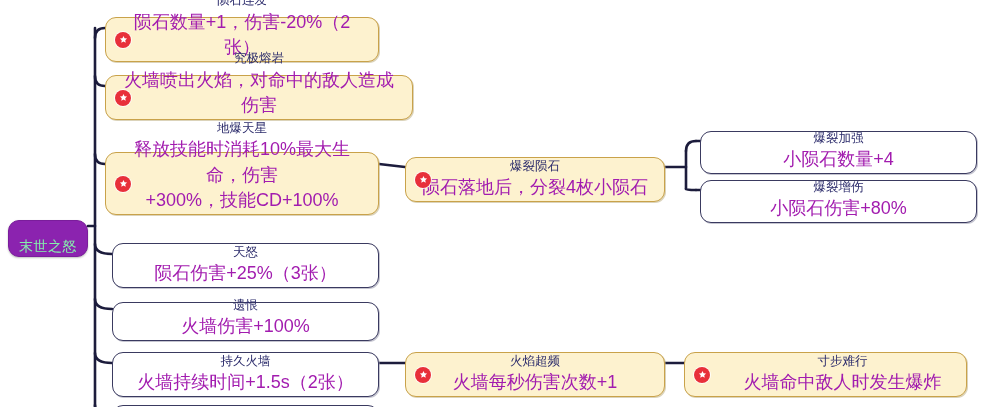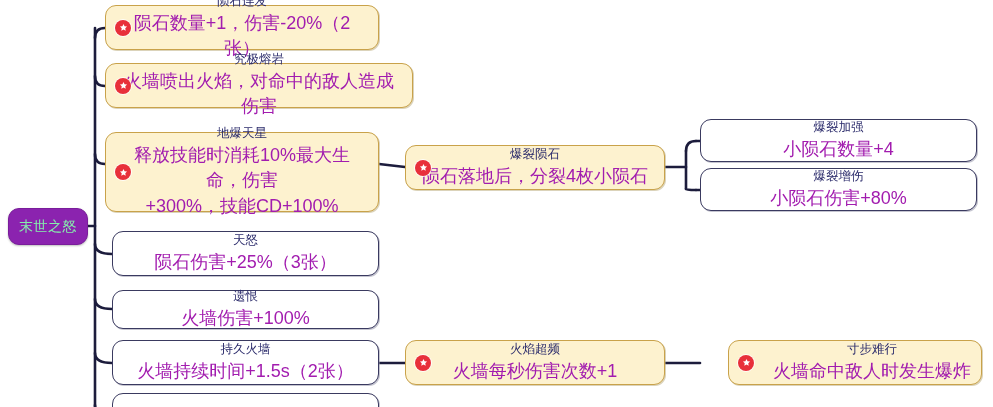--- a/index.html
+++ b/index.html
@@ -24,23 +24,24 @@
     left: 0; top: 0;
     width: 993px;
     height: 407px;
     pointer-events: none;
   }
   .node {
     position: absolute;
     box-sizing: border-box;
     border-radius: 11px;
     display: flex;
-    align-items: center;
+    align-items: flex-end;
     justify-content: center;
     text-align: center;
+    margin-top: 12px;
   }
   .node.root {
     background: #8b23af;
     border: 1px solid #7a1d9b;
     color: #86efac;
     font-size: 14px;
     letter-spacing: 0.5px;
     box-shadow: 0 1px 2px rgba(0,0,0,0.25);
   }
   .node.card {
@@ -141,21 +142,21 @@
         <span class="star-badge">
           <svg width="9" height="9" viewBox="0 0 24 24">
             <path d="M12 2.5l2.9 6.1 6.6.9-4.8 4.6 1.2 6.6L12 17.6 6.1 20.7l1.2-6.6L2.5 9.5l6.6-.9z" fill="#ffffff"></path>
           </svg>
         </span>
         <div class="card-body">
           <div class="card-title">究极熔岩</div>
           <div class="card-desc">火墙喷出火焰，对命中的敌人造成伤害</div>
         </div>
       </div>
-      <div class="node card hl" style="left: 105px; top: 132px; width: 274px; height: 80px;">
+      <div class="node card hl" style="left: 105px; top: 140px; width: 274px; height: 63px;">
         <span class="star-badge">
           <svg width="9" height="9" viewBox="0 0 24 24">
             <path d="M12 2.5l2.9 6.1 6.6.9-4.8 4.6 1.2 6.6L12 17.6 6.1 20.7l1.2-6.6L2.5 9.5l6.6-.9z" fill="#ffffff"></path>
           </svg>
         </span>
         <div class="card-body">
           <div class="card-title">地爆天星</div>
           <div class="card-desc">释放技能时消耗10%最大生命，伤害
 +300%，技能CD+100%</div>
         </div>
@@ -210,21 +211,21 @@
           <div class="card-title">爆裂加强</div>
           <div class="card-desc">小陨石数量+4</div>
         </div>
       </div>
       <div class="node card" style="left: 700px; top: 168px; width: 277px; height: 43px;">
         <div class="card-body">
           <div class="card-title">爆裂增伤</div>
           <div class="card-desc">小陨石伤害+80%</div>
         </div>
       </div>
-      <div class="node card hl" style="left: 728px; top: 340px; width: 254px; height: 45px; padding-left: 34px;">
+      <div class="node card hl" style="left: 684px; top: 340px; width: 283px; height: 45px; padding-left: 34px;">
         <span class="star-badge">
           <svg width="9" height="9" viewBox="0 0 24 24">
             <path d="M12 2.5l2.9 6.1 6.6.9-4.8 4.6 1.2 6.6L12 17.6 6.1 20.7l1.2-6.6L2.5 9.5l6.6-.9z" fill="#ffffff"></path>
           </svg>
         </span>
         <div class="card-body">
           <div class="card-title">寸步难行</div>
           <div class="card-desc">火墙命中敌人时发生爆炸</div>
         </div>
       </div>

